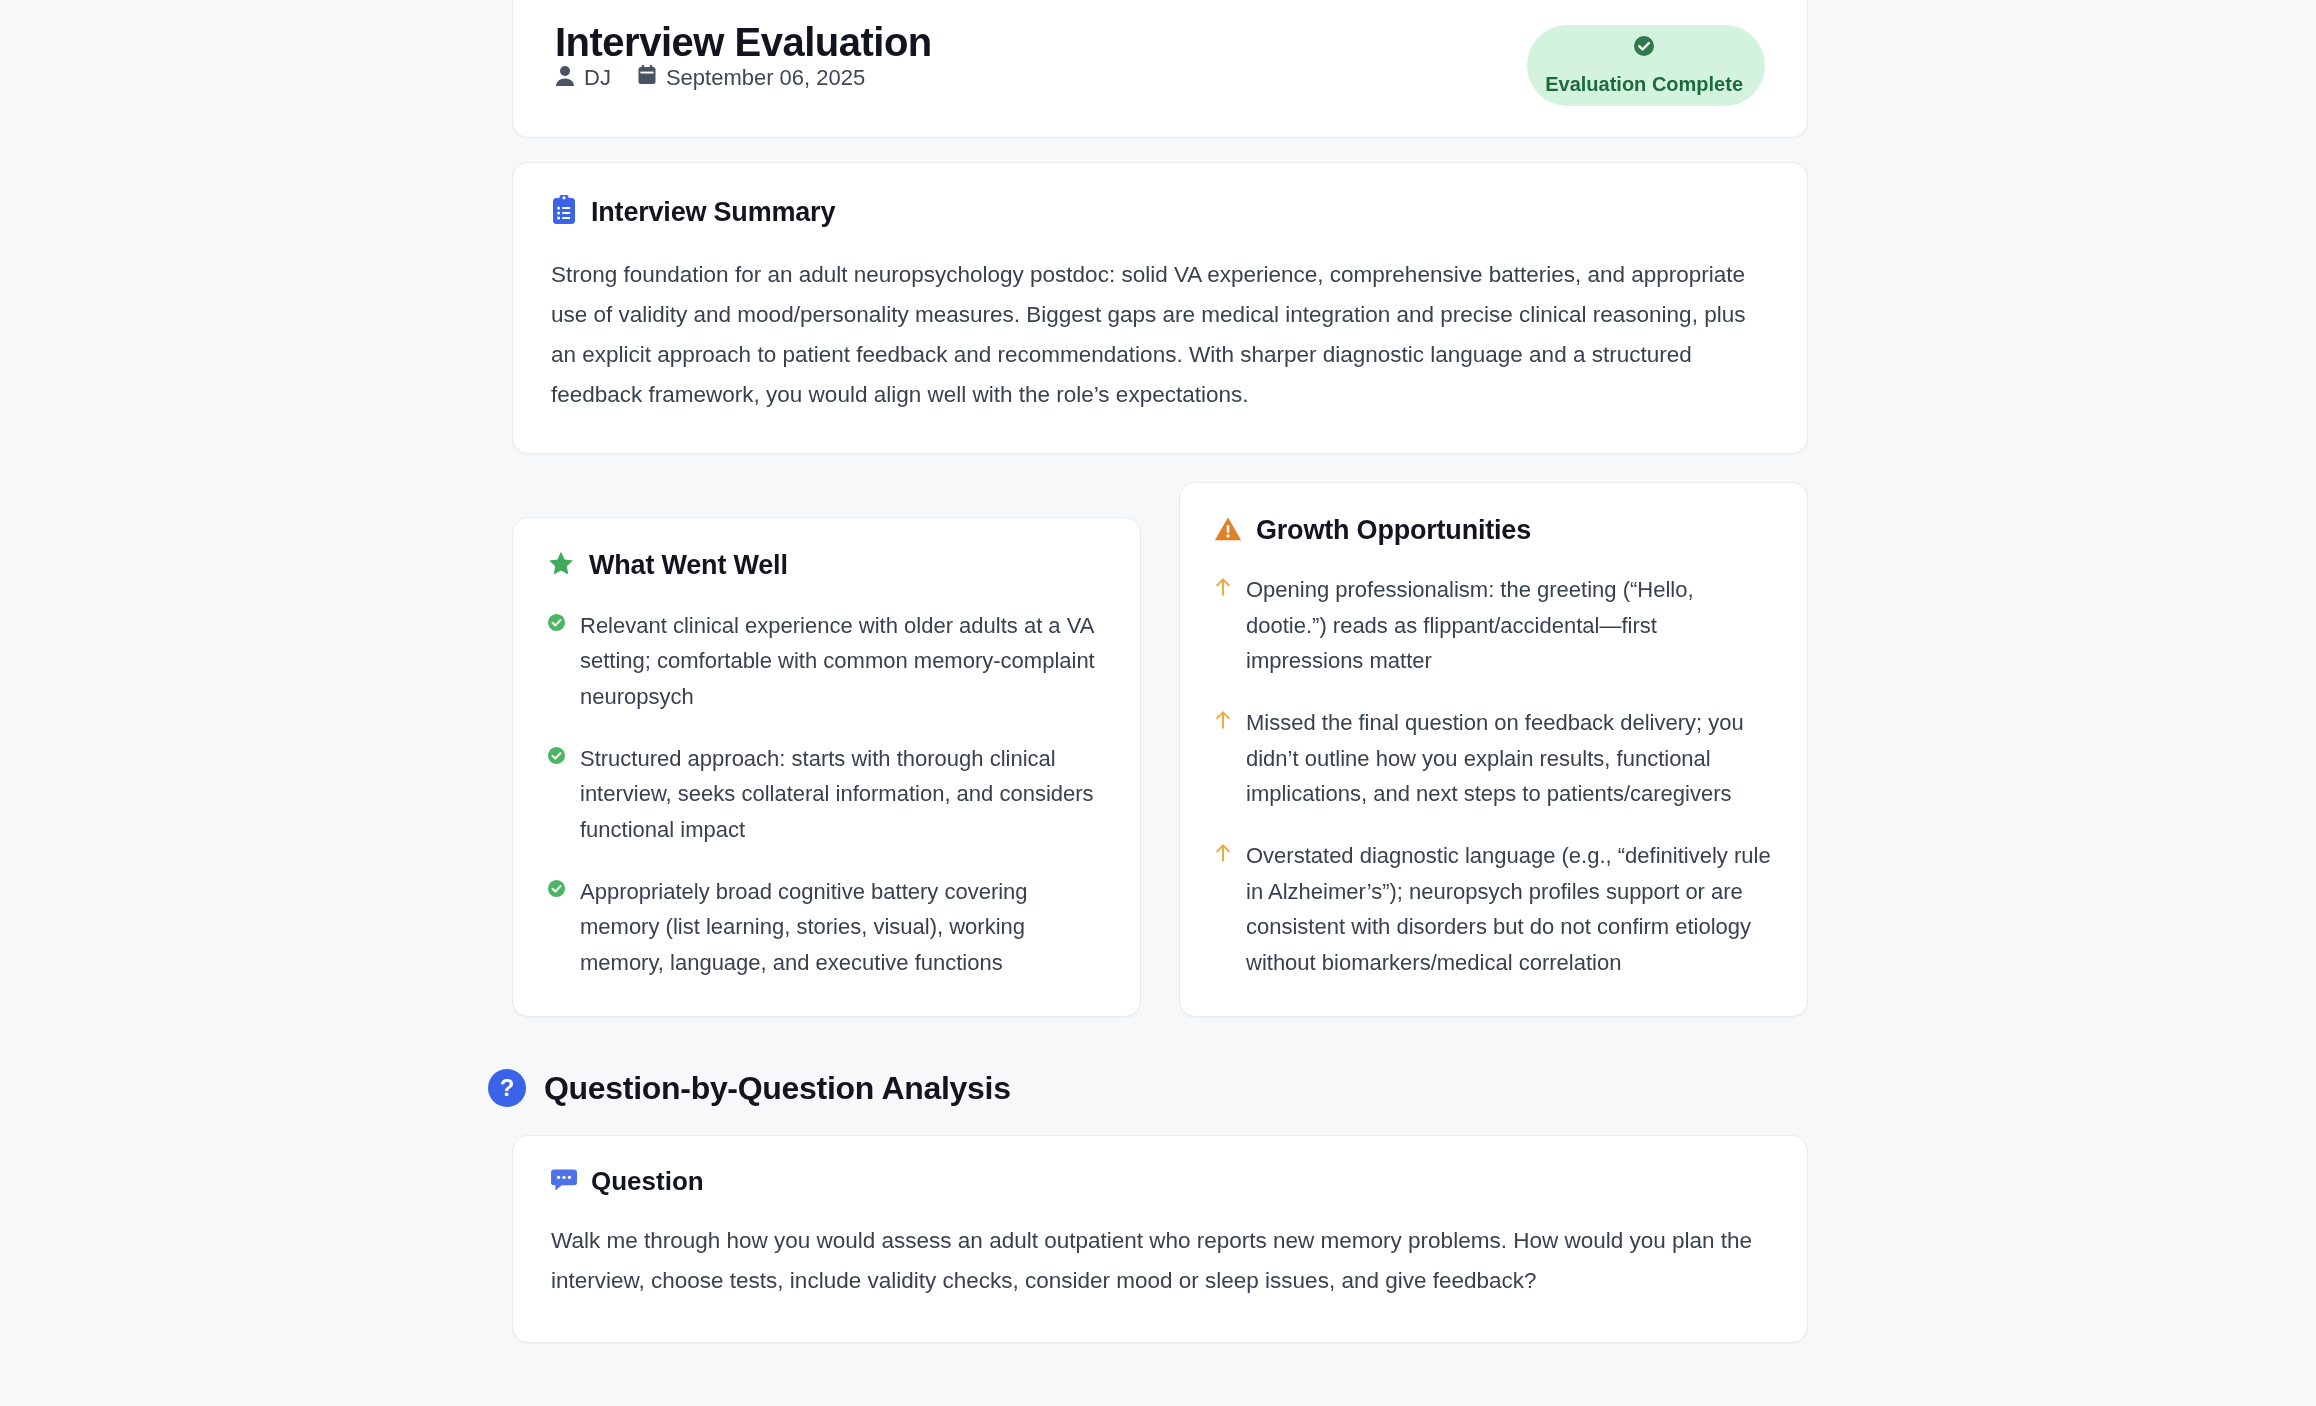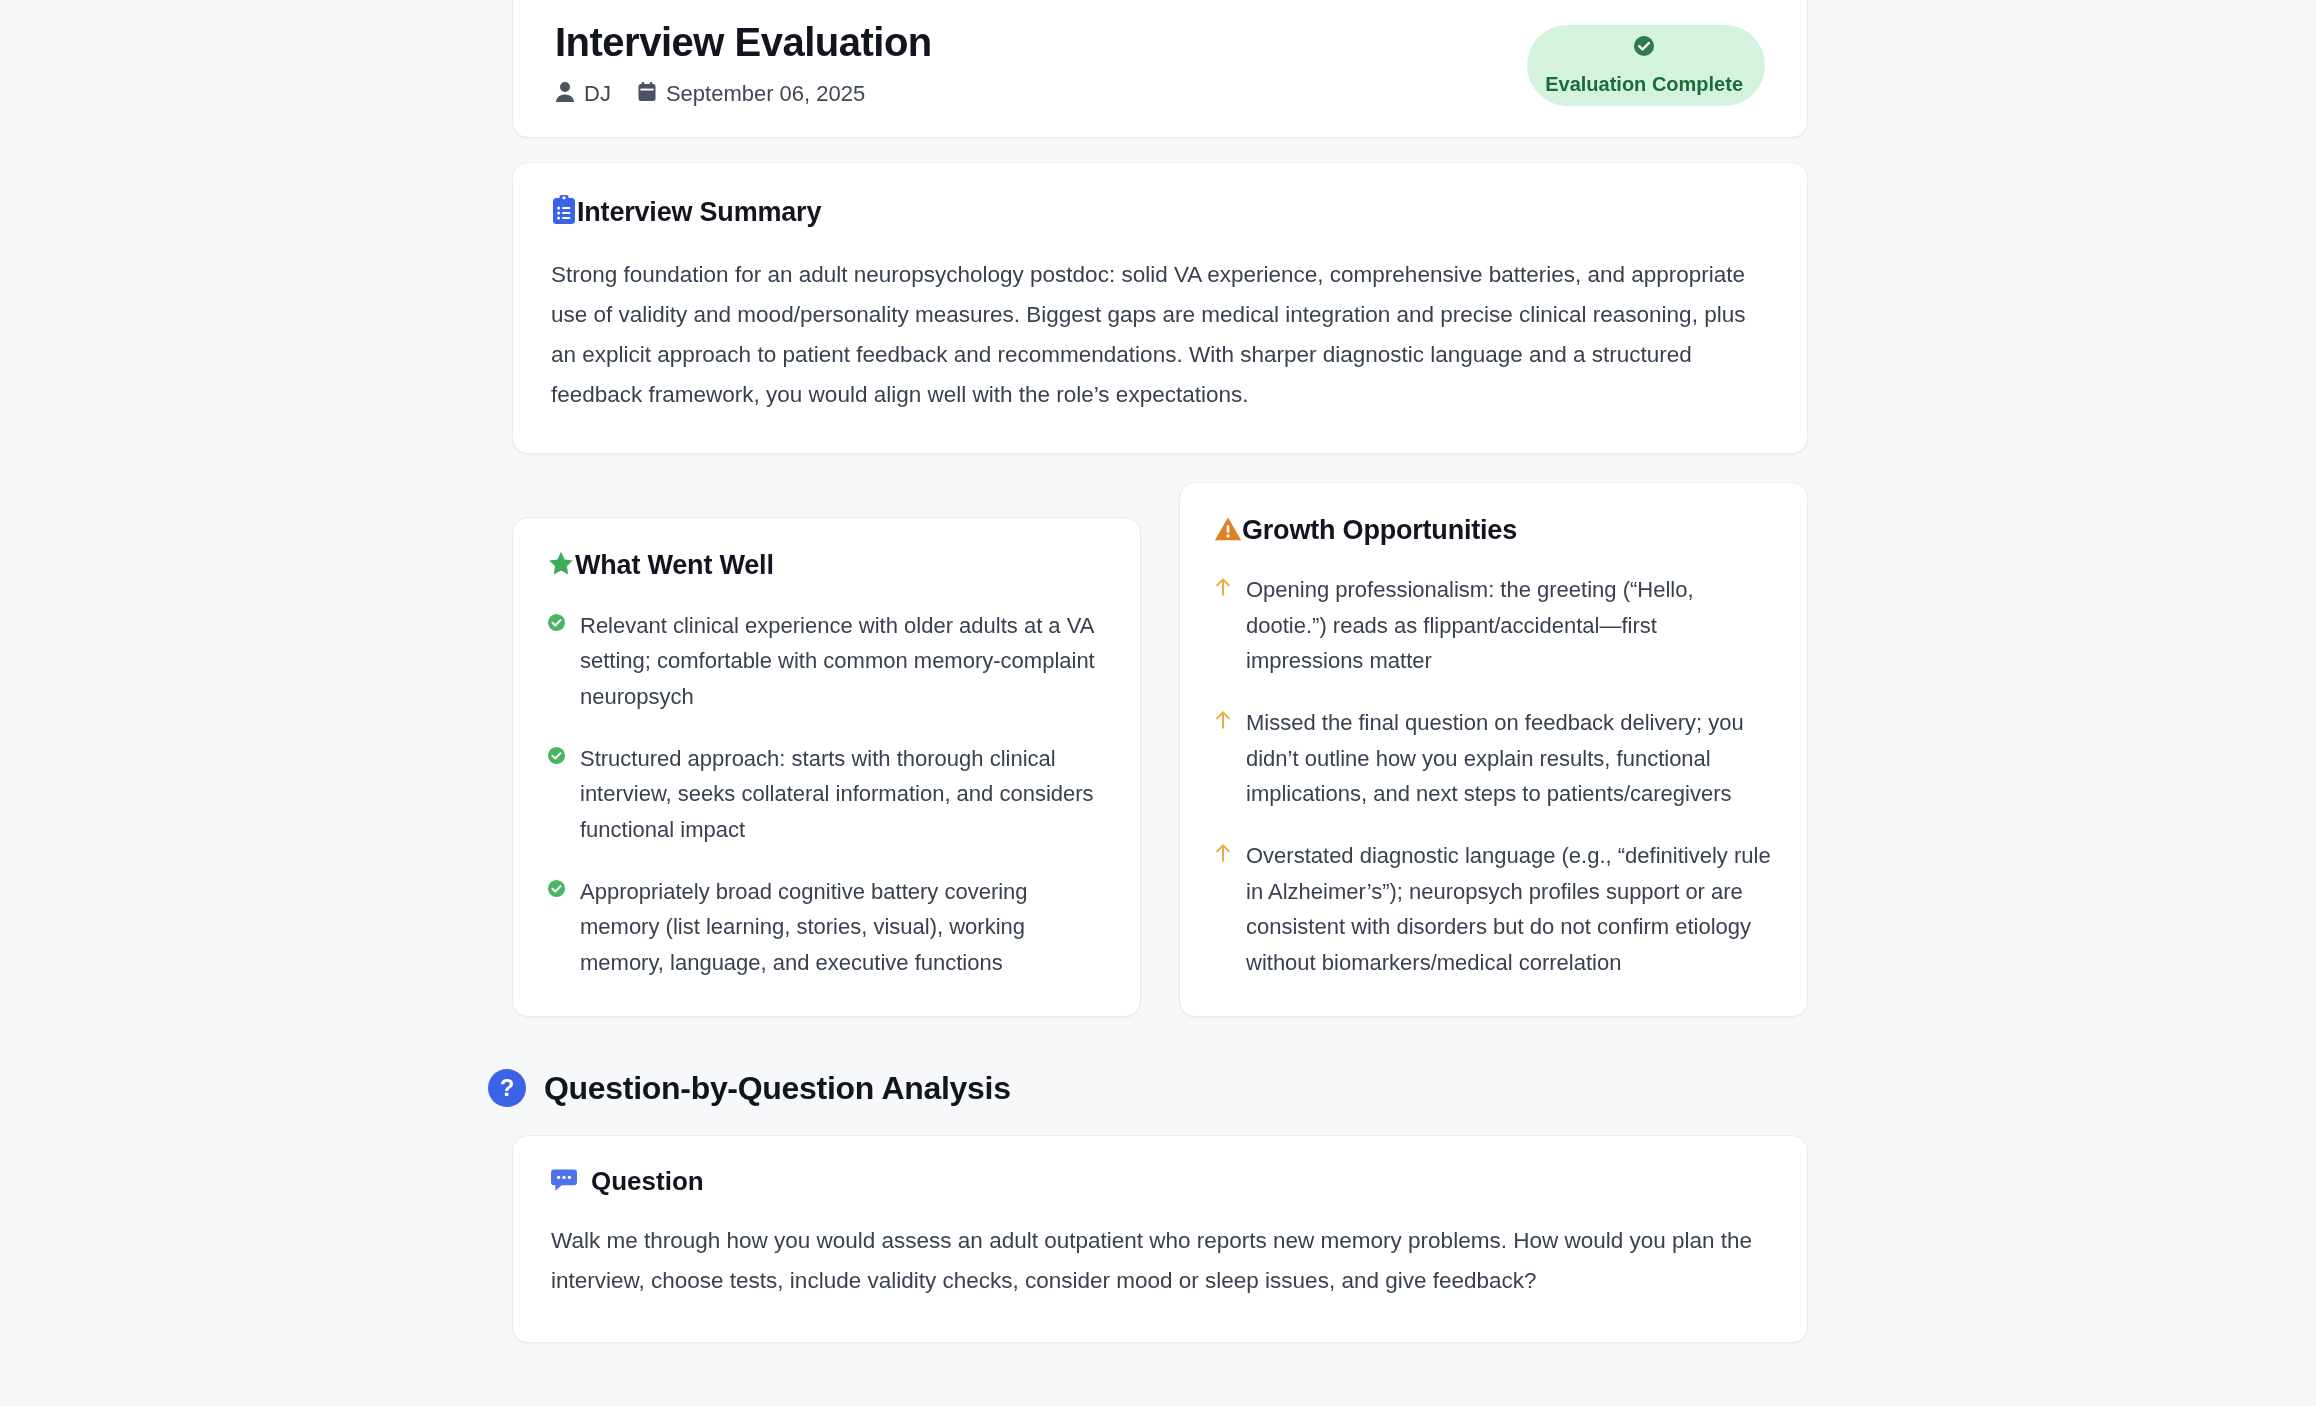--- a/index.html
+++ b/index.html
@@ -57,23 +57,22 @@
   .page-title {
     font-size: 40px;
     line-height: 1.15;
     font-weight: 700;
     color: #12151f;
     letter-spacing: -0.5px;
   }
 
   .meta-row {
     display: flex;
-    align-items: center;
+    align-items: flex-start;
     gap: 12px;
-    margin-top: 16px;
   }
 
   .meta-item {
     display: flex;
     align-items: center;
     gap: 9px;
     font-size: 22px;
     color: #3f4755;
     line-height: 1;
   }
@@ -101,20 +100,21 @@
 
   
   .summary-card {
     margin-top: 24px;
     padding: 32px 38px 38px 38px;
   }
 
   .section-head {
     display: flex;
     align-items: center;
+    gap: 14px;
   }
 
   .section-head .sec-icon { display: block; flex: 0 0 auto; }
 
   .section-title {
     font-size: 27px;
     font-weight: 700;
     color: #12151f;
     letter-spacing: -0.2px;
   }

